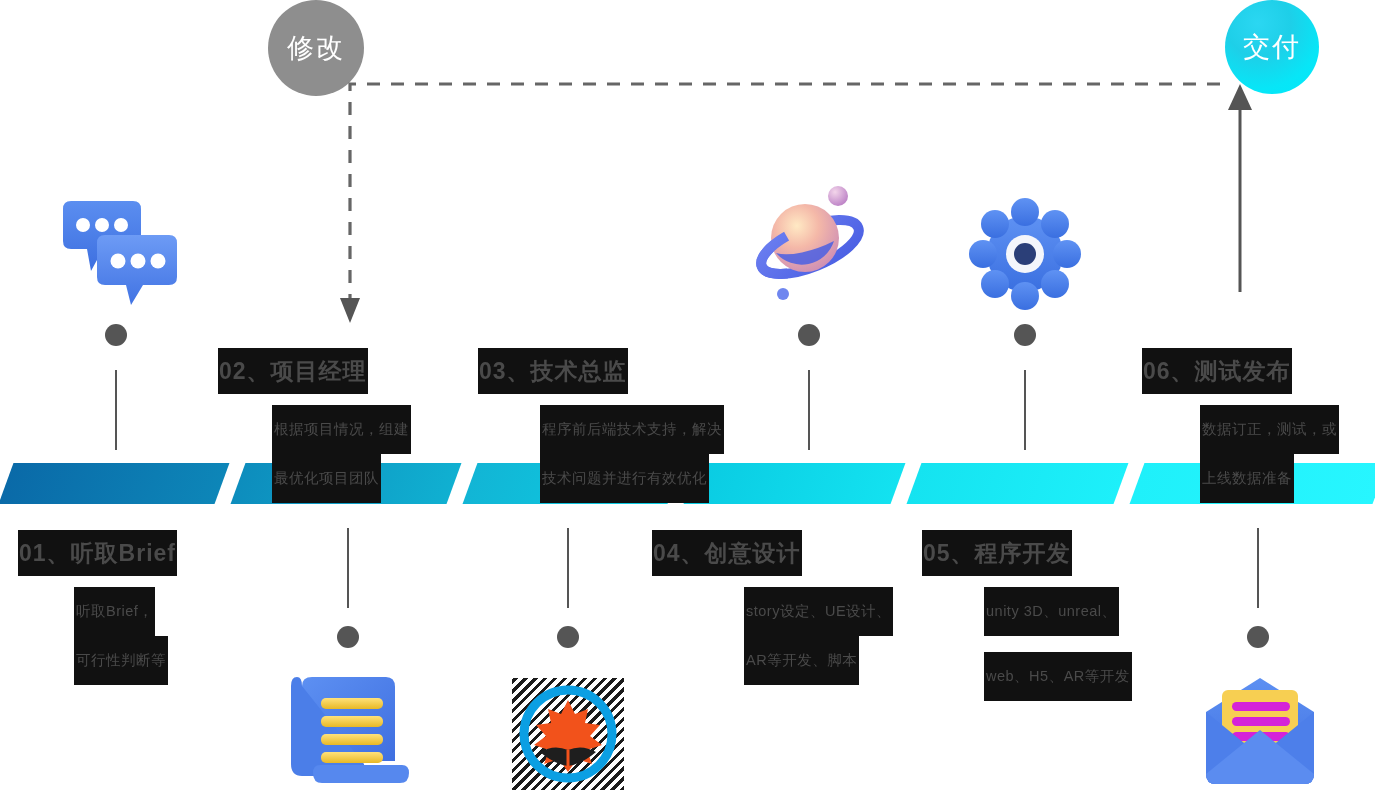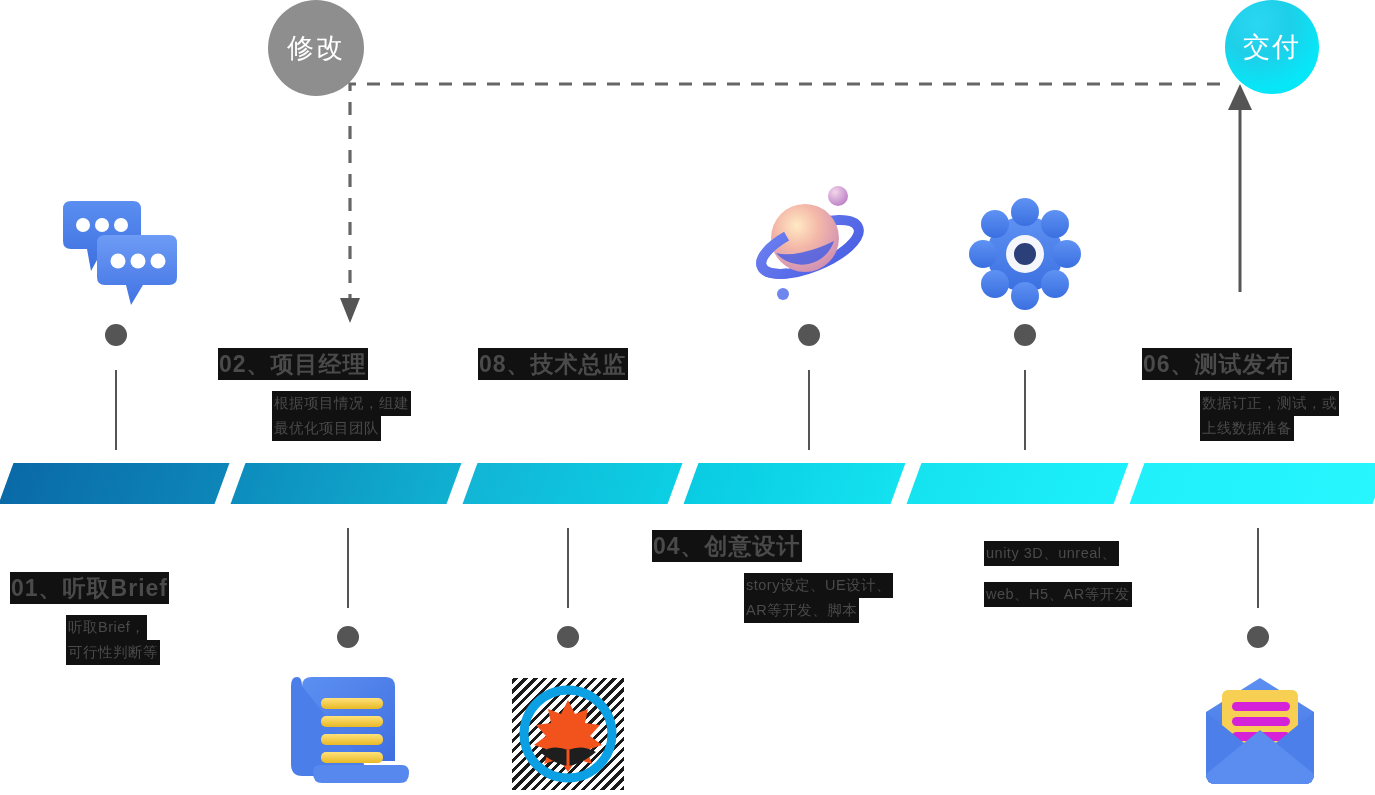--- a/index.html
+++ b/index.html
@@ -43,26 +43,26 @@
   
   .dashed-path{position:absolute;left:340px;top:78px;}
   .solid-path{position:absolute;left:1222px;top:80px;}
 
   
   .step{position:absolute;}
   .step .title{
     font-size:23px;font-weight:700;color:#4a4a4a;
     letter-spacing:1px;white-space:nowrap;
     background:#111111;
-    display:inline-block;padding:1px 1px;line-height:30px;
+    display:inline-block;padding:8px 1px;line-height:30px;
   }
   .step .desc{
     margin-top:11px;font-size:14.5px;color:#4a4a4a;
     line-height:25px;letter-spacing:.5px;white-space:nowrap;
-    background:#111111;display:inline-block;padding:0 2px;
+    background:#111111;display:inline-block;padding:12px 2px;
   }
 
   
   .icon{position:absolute;}
 
   .hatch{
     position:absolute;
     background:
       repeating-linear-gradient(-45deg,
         #1b1b1b 0px,#1b1b1b 3px,
@@ -240,49 +240,54 @@
       <path d="M10 40 l54 -34 54 34 v62 q0 10 -10 10 h-88 q-10 0 -10 -10 z" fill="url(#eb)"></path>
       <rect x="26" y="18" width="76" height="66" rx="6" fill="#f7cf52"></rect>
       <rect x="36" y="30" width="58" height="9" rx="4.5" fill="#d522d8"></rect>
       <rect x="36" y="45" width="58" height="9" rx="4.5" fill="#d522d8"></rect>
       <rect x="36" y="60" width="58" height="9" rx="4.5" fill="#d522d8"></rect>
       <path d="M10 40 l54 44 54 -44 v62 q0 10 -10 10 h-88 q-10 0 -10 -10 z" fill="#4d7fea"></path>
       <path d="M10 102 l54 -44 54 44 q0 10 -10 10 h-88 q-10 0 -10 -10 z" fill="#5b8cf0"></path>
     </svg>
   </div>
 
-  <div class="step" style="left:10px;top:530px;width:230px;margin-top:42px;">
+  <div class="step" style="left:18px;top:530px;width:230px;">
     <div class="title">01、听取Brief</div>
     <div style="margin-left:56px;">
       <div class="desc">听取Brief，</div><br>
       <div class="desc" style="margin-top:0;">可行性判断等</div>
     </div>
   </div>
 
   <div class="step" style="left:218px;top:348px;width:250px;">
     <div class="title">02、项目经理</div>
     <div style="margin-left:54px;">
       <div class="desc">根据项目情况，组建</div><br>
       <div class="desc" style="margin-top:0;">最优化项目团队</div>
     </div>
   </div>
 
   <div class="step" style="left:478px;top:348px;width:300px;">
-    <div class="title">08、技术总监</div>
+    <div class="title">03、技术总监</div>
+    <div style="margin-left:62px;">
+      <div class="desc">程序前后端技术支持，解决</div><br>
+      <div class="desc" style="margin-top:0;">技术问题并进行有效优化</div>
+    </div>
   </div>
 
   <div class="step" style="left:652px;top:530px;width:260px;">
     <div class="title">04、创意设计</div>
     <div style="margin-left:92px;">
       <div class="desc">story设定、UE设计、</div><br>
       <div class="desc" style="margin-top:0;">AR等开发、脚本</div>
     </div>
   </div>
 
   <div class="step" style="left:922px;top:530px;width:270px;">
+    <div class="title">05、程序开发</div>
     <div style="margin-left:62px;">
       <div class="desc">unity 3D、unreal、</div><br>
       <div class="desc" style="margin-top:16px;">web、H5、AR等开发</div>
     </div>
   </div>
 
   <div class="step" style="left:1142px;top:348px;width:240px;">
     <div class="title">06、测试发布</div>
     <div style="margin-left:58px;">
       <div class="desc">数据订正，测试，或</div><br>

